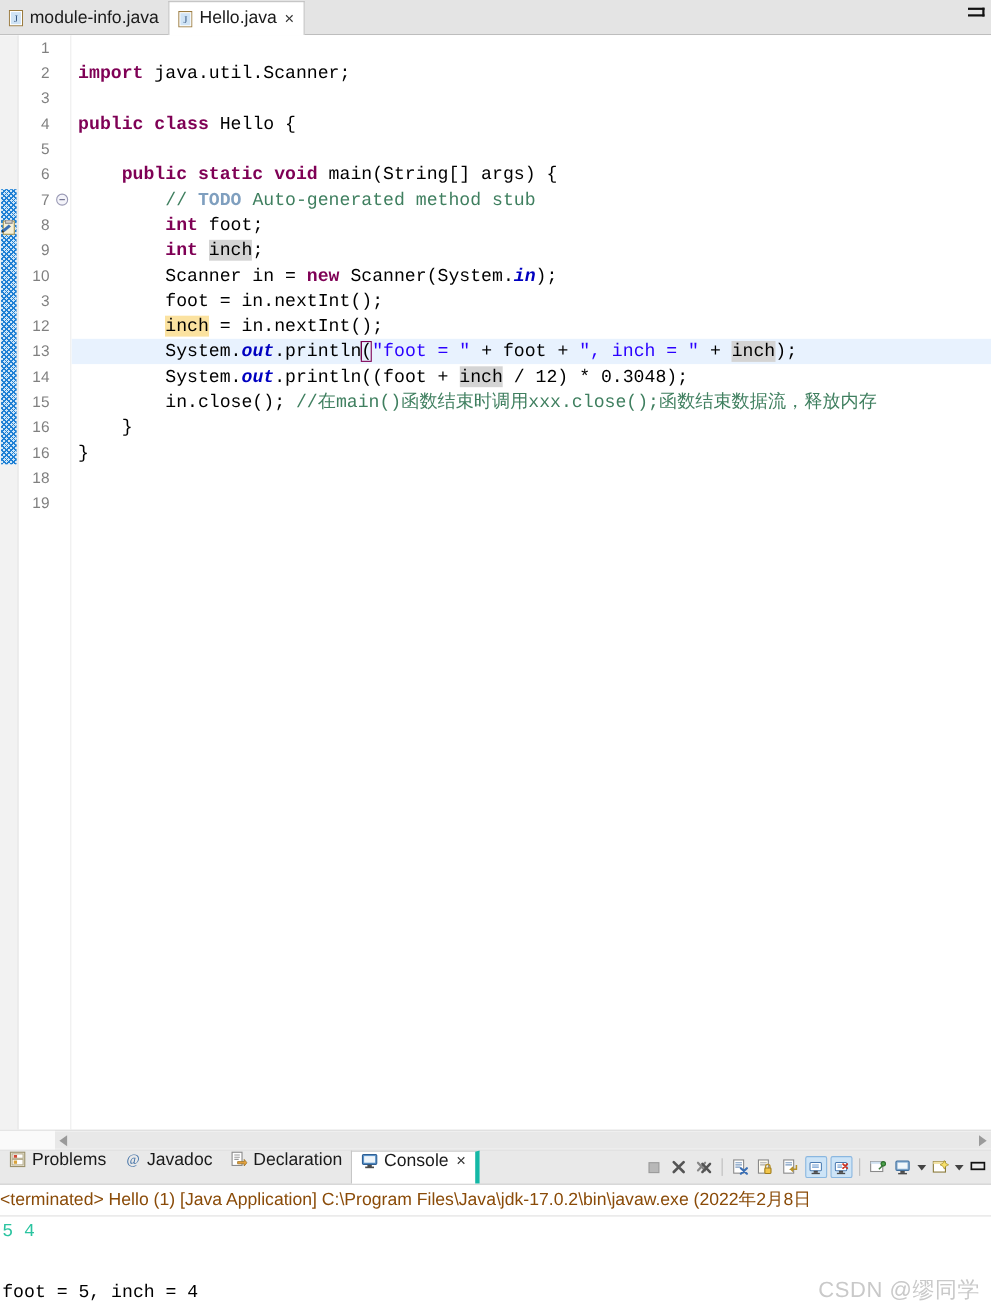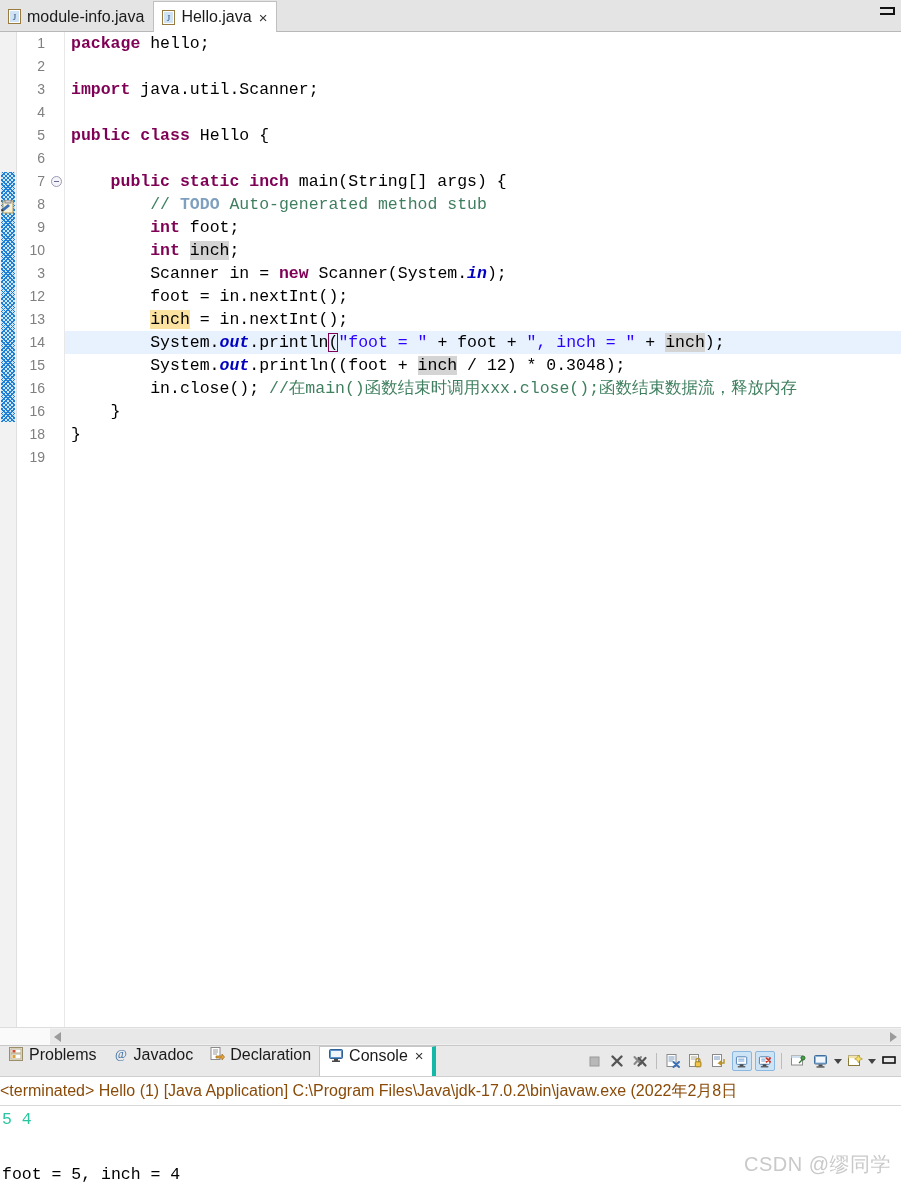--- a/index.html
+++ b/index.html
@@ -336,21 +336,21 @@
     position: relative;
     overflow: hidden;
   }
   .cline { height: 23px; line-height: 23px; white-space: pre; }
   .cline.input { color: #2ac4a0; }
   .cline.out   { color: #000000; margin-top: 32px; }
 
   .watermark {
     position: absolute;
     right: 10px;
-    bottom: 14px;
+    bottom: 6px;
     color: #c9c9c9;
     font-size: 20px;
     font-family: "Liberation Sans", sans-serif;
     letter-spacing: 0.5px;
     pointer-events: none;
   }
 </style>
 </head>
 <body>
 
@@ -418,27 +418,26 @@
       <div class="ln">16</div>
       <div class="ln">18</div>
       <div class="ln">19</div>
     </div>
 
     <div class="fold-col">
       <div class="fold-marker" style="top:144px;"></div>
     </div>
 
     <div class="code-area" id="code-area">
-        <div class="code-line"><span class="kw">package</span><span class="plain"> hello;</span></div>
         <div class="code-line">&nbsp;</div>
         <div class="code-line"><span class="kw">import</span><span class="plain"> java.util.Scanner;</span></div>
         <div class="code-line">&nbsp;</div>
         <div class="code-line"><span class="kw">public class</span><span class="plain"> Hello {</span></div>
         <div class="code-line">&nbsp;</div>
-        <div class="code-line"><span class="plain">    </span><span class="kw">public static inch</span><span class="plain"> main(String[] args) {</span></div>
+        <div class="code-line"><span class="plain">    </span><span class="kw">public static void</span><span class="plain"> main(String[] args) {</span></div>
         <div class="code-line"><span class="cmt">        // </span><span class="todo">TODO</span><span class="cmt"> Auto-generated method stub</span></div>
         <div class="code-line"><span class="plain">        </span><span class="kw">int</span><span class="plain"> foot;</span></div>
         <div class="code-line"><span class="plain">        </span><span class="kw">int</span><span class="plain"> </span><span class="plain hl-gray">inch</span><span class="plain">;</span></div>
         <div class="code-line"><span class="plain">        Scanner in = </span><span class="kw">new</span><span class="plain"> Scanner(System.</span><span class="fieldi">in</span><span class="plain">);</span></div>
         <div class="code-line"><span class="plain">        foot = in.nextInt();</span></div>
         <div class="code-line"><span class="plain">        </span><span class="plain hl-orange">inch</span><span class="plain"> = in.nextInt();</span></div>
         <div class="code-line cur"><span class="plain">        System.</span><span class="fieldi">out</span><span class="plain">.println</span><span class="caret"></span><span class="plain brk">(</span><span class="str">"foot = "</span><span class="plain"> + foot + </span><span class="str">", inch = "</span><span class="plain"> + </span><span class="plain hl-gray">inch</span><span class="plain">);</span></div>
         <div class="code-line"><span class="plain">        System.</span><span class="fieldi">out</span><span class="plain">.println((foot + </span><span class="plain hl-gray">inch</span><span class="plain"> / 12) * 0.3048);</span></div>
         <div class="code-line"><span class="plain">        in.close(); </span><span class="cmt">//在main()函数结束时调用xxx.close();函数结束数据流，释放内存</span></div>
         <div class="code-line"><span class="plain">    }</span></div>

